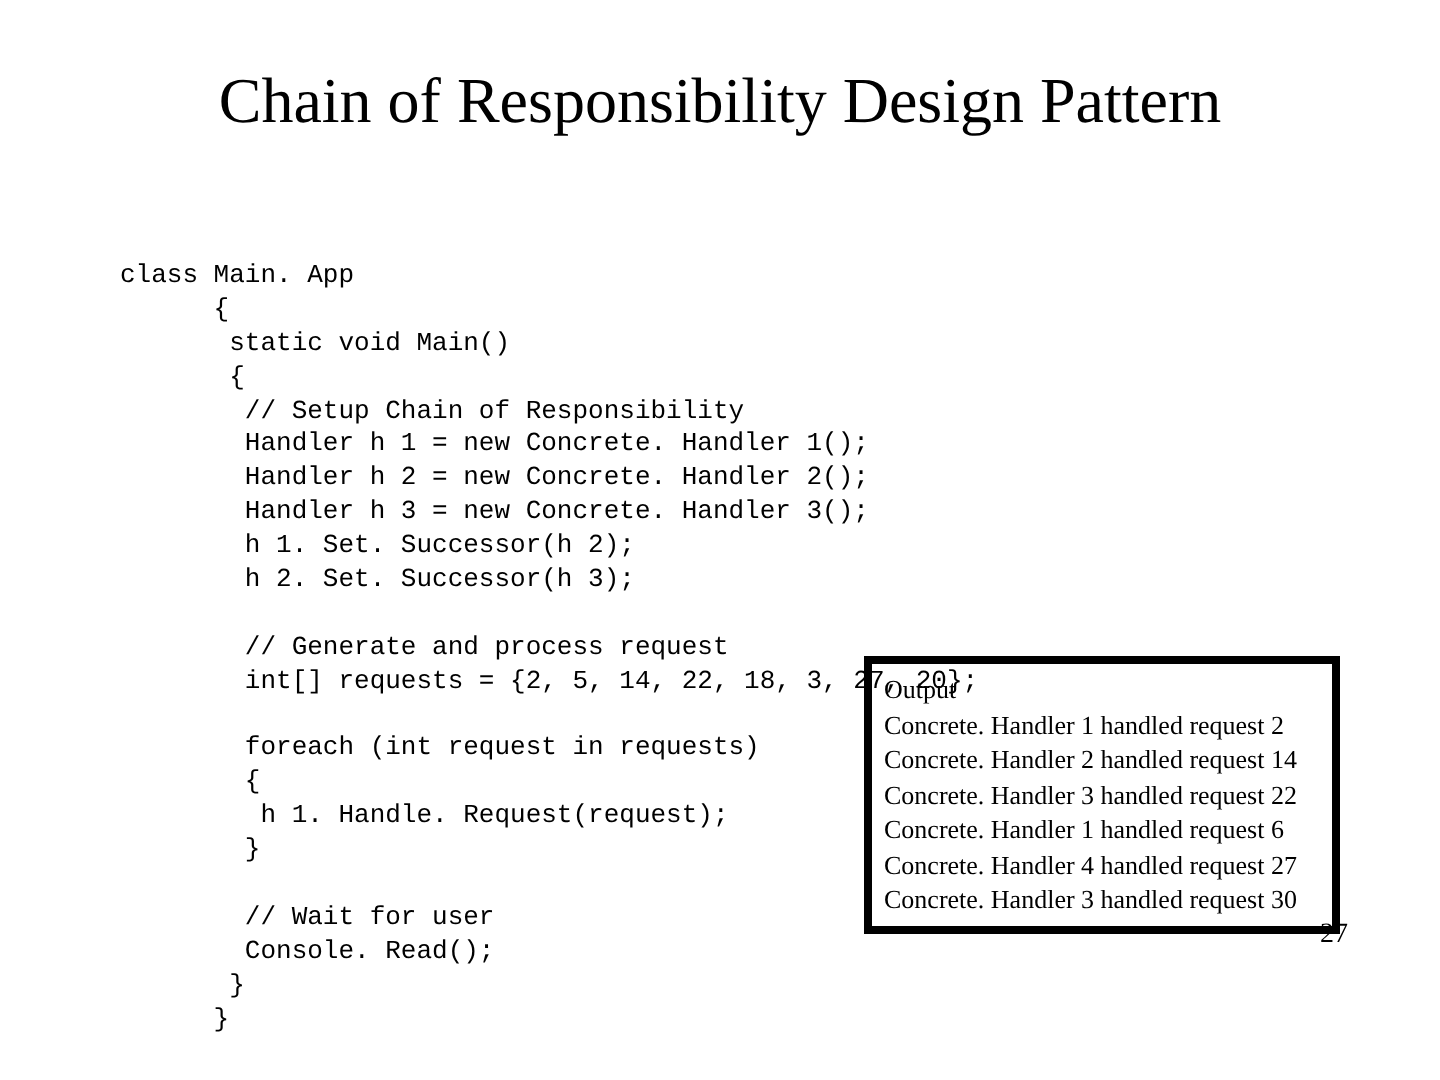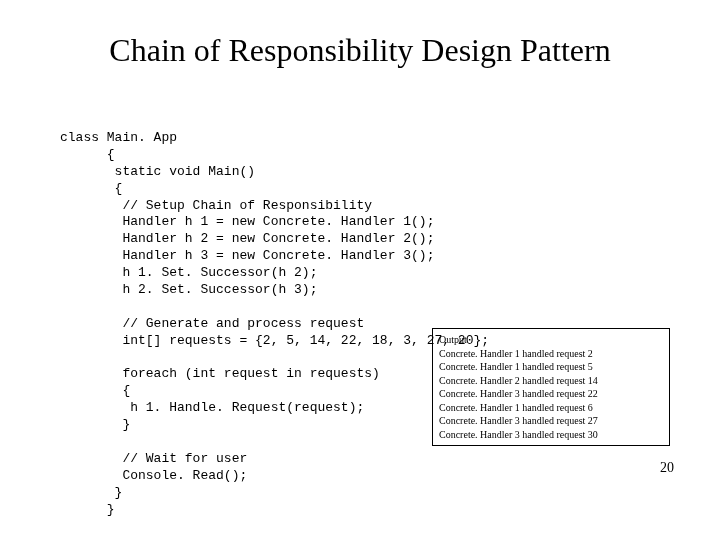--- a/index.html
+++ b/index.html
@@ -35,23 +35,23 @@
     font-size: 13px;
     line-height: 1.3;
     white-space: pre;
     font-family: Liberation Mono, monospace;
   }
   .output-box {
     position: absolute;
     top: 328px;
     left: 432px;
     width: 238px;
-    border: 1px solid #000000;
+    border: 4px solid #000000;
     padding: 4px 6px;
-    font-size: 10px;
+    font-size: 13px;
     line-height: 1.35;
     box-sizing: border-box;
   }
   .output-line { display: block; }
   .page-num {
     position: absolute;
     bottom: 20px;
     right: 46px;
     font-size: 14px;
   }
@@ -83,23 +83,22 @@
         }
 
         // Wait for user
         Console. Read();
        }
       }</div>
 
   <div class="output-box">
     <span class="output-line">Output</span>
     <span class="output-line">Concrete. Handler 1 handled request 2</span>
-    <span class="output-line">Concrete. Handler 1 handled request 5</span>
     <span class="output-line">Concrete. Handler 2 handled request 14</span>
     <span class="output-line">Concrete. Handler 3 handled request 22</span>
     <span class="output-line">Concrete. Handler 1 handled request 6</span>
-    <span class="output-line">Concrete. Handler 3 handled request 27</span>
+    <span class="output-line">Concrete. Handler 4 handled request 27</span>
     <span class="output-line">Concrete. Handler 3 handled request 30</span>
   </div>
 
-  <div class="page-num">20</div>
+  <div class="page-num">27</div>
 
 </div>
 
 </body></html>

